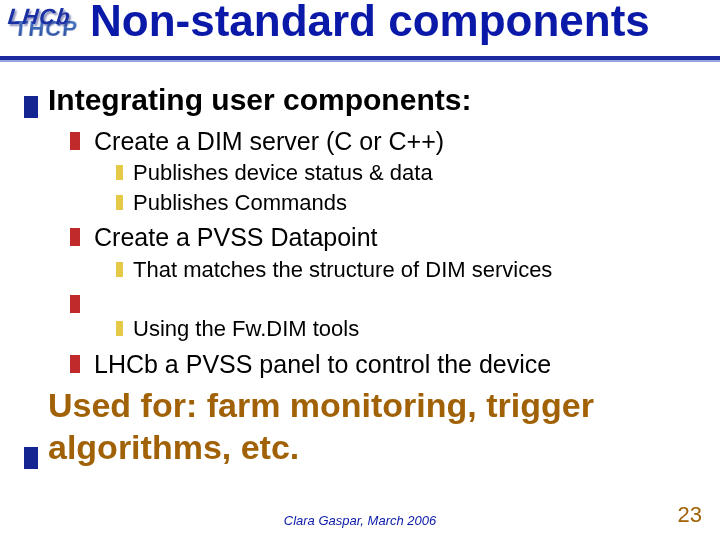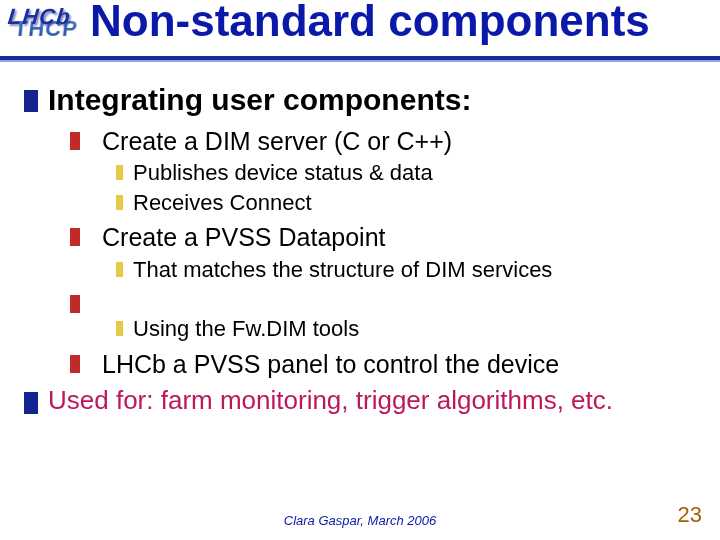--- a/index.html
+++ b/index.html
@@ -9,28 +9,28 @@
   .logo { position: absolute; left: 4px; top: 2px; width: 80px; height: 44px; }
   .logo-back { position: absolute; left: 10px; top: 14px; font-weight: 700; font-size: 22px; letter-spacing: 1px;
                background: linear-gradient(180deg,#5487d6,#1f3f8f); -webkit-background-clip: text; background-clip: text; color: transparent;
                transform: skewX(-6deg); filter: blur(0.3px); }
   .logo-front { position: absolute; left: 4px; top: 2px; font-weight: 700; font-size: 22px; letter-spacing: 1px;
                 color: #1a2fa3; transform: skewX(-6deg); text-shadow: 2px 2px 2px rgba(20,30,120,0.5); font-style: italic; }
   .title { position: absolute; left: 90px; top: -4px; font-size: 44px; font-weight: 700; color: #0a19a8; white-space: nowrap; }
   .rule-dark { position: absolute; left: 0; right: 0; top: 56px; height: 4px; background: #1a2a9e; }
   .rule-light { position: absolute; left: 0; right: 0; top: 60px; height: 2px; background: #97a4e2; }
   .body { position: absolute; left: 24px; right: 24px; top: 78px; bottom: 46px; }
-  .l1 { display: flex; align-items: flex-start; gap: 10px; margin: 4px 0 8px 0; }
-  .l2 { display: flex; align-items: flex-start; gap: 22px; margin: 6px 0 2px 46px; }
+  .l1 { display: flex; align-items: flex-end; gap: 10px; margin: 4px 0 8px 0; }
+  .l2 { display: flex; align-items: flex-start; gap: 14px; margin: 6px 0 2px 46px; }
   .l3 { display: flex; align-items: flex-start; gap: 10px; margin: 2px 0 2px 92px; }
   .b1 { width: 14px; min-width:14px; height: 22px; background: #142491; margin-top: 8px; }
   .b2 { width: 10px; min-width:10px; height: 18px; background: #c02a2a; margin-top: 6px; }
   .b3 { width: 7px;  min-width:7px;  height: 15px; background: #e6c946; margin-top: 6px; }
   .t1 { font-size: 30px; font-weight: 700; color: #000; line-height: 1.2; }
-  .t1b { font-size: 26px; font-weight: 400; color: #be185d; line-height: 1.25; }
+  .t1b { font-size: 34px; font-weight: 700; color: #a16207; line-height: 1.25; }
   .t2 { font-size: 25px; font-weight: 400; color: #000; line-height: 1.25; }
   .t3 { font-size: 22px; font-weight: 400; color: #000; line-height: 1.25; }
   .footer { position: absolute; bottom: 8px; left: 0; right: 0; height: 28px; }
   .author { position: absolute; left: 50%; transform: translateX(-50%); bottom: 4px; color: #0a19a8; font-style: italic; font-size: 13px; }
   .pagenum { position: absolute; right: 18px; bottom: 4px; color: #a16207; font-size: 22px; }
 </style>
 </head>
 <body>
 
 <div class="slide">
@@ -55,21 +55,21 @@
     <div class="l2">
       <div class="b2"></div>
       <div class="t2">Create a DIM server (C or C++)</div>
     </div>
     <div class="l3">
       <div class="b3"></div>
       <div class="t3">Publishes device status &amp; data</div>
     </div>
     <div class="l3">
       <div class="b3"></div>
-      <div class="t3">Receives Connect</div>
+      <div class="t3">Publishes Commands</div>
     </div>
 
     <div class="l2">
       <div class="b2"></div>
       <div class="t2"> Create a PVSS Datapoint</div>
     </div>
     <div class="l3">
       <div class="b3"></div>
       <div class="t3">That matches the structure of DIM services</div>
     </div>

